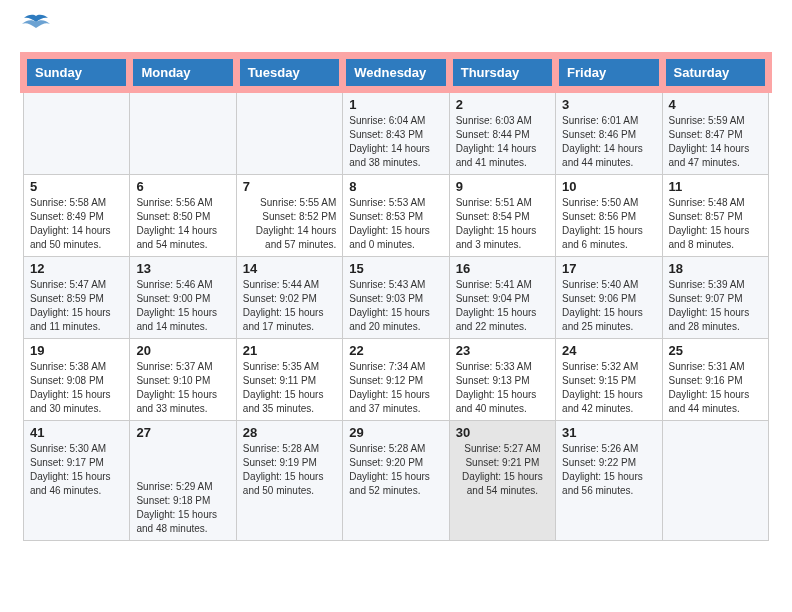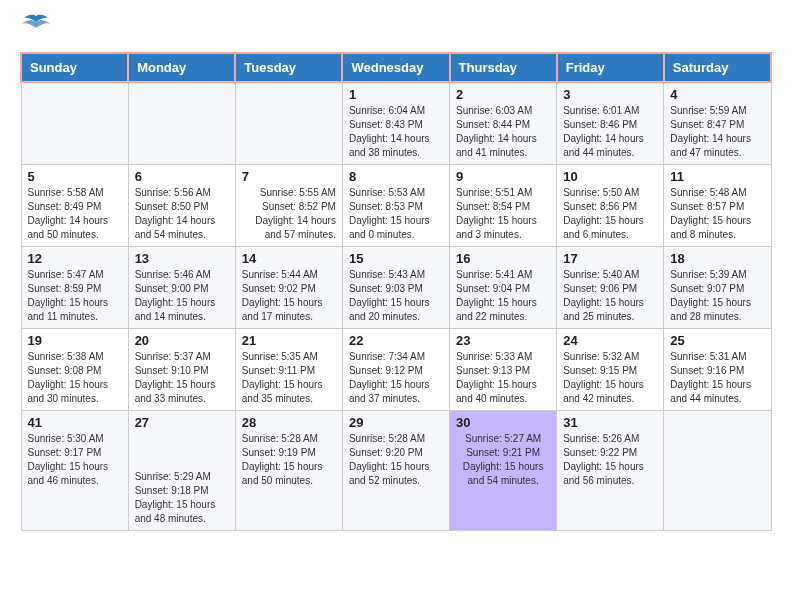--- a/index.html
+++ b/index.html
@@ -34,21 +34,21 @@
       border-collapse: collapse;
       font-size: 11px;
     }
     .calendar thead tr th {
       background: #2e7bbf;
       color: #fff;
       text-align: left;
       padding: 6px 8px;
       font-size: 13px;
       font-weight: bold;
-      border: 2px solid #fca5a5;
+      border: 7px solid #fca5a5;
     }
     .calendar tbody tr td {
       border: 1px solid #ccc;
       vertical-align: top;
       padding: 4px 6px;
       width: calc(100% / 7);
       min-height: 80px;
       background: #fff;
     }
     .calendar tbody tr:nth-child(odd) td {
@@ -323,21 +323,21 @@
 Daylight: 15 hours
 and 50 minutes.</div>
         </td>
         <td style="background: rgb(245, 247, 250);">
           <span class="day-number">29</span>
           <div class="day-info" style="white-space: pre-line;">Sunrise: 5:28 AM
 Sunset: 9:20 PM
 Daylight: 15 hours
 and 52 minutes.</div>
         </td>
-        <td style="background: #c4b5fd; margin-left: 18px;">
+        <td style="background: #e5e5e5; margin-left: 18px;">
           <span class="day-number">30</span>
           <div class="day-info" style="white-space: pre-line; text-align: center;">Sunrise: 5:27 AM
 Sunset: 9:21 PM
 Daylight: 15 hours
 and 54 minutes.</div>
         </td>
         <td style="background: rgb(245, 247, 250);">
           <span class="day-number">31</span>
           <div class="day-info" style="white-space: pre-line;">Sunrise: 5:26 AM
 Sunset: 9:22 PM

